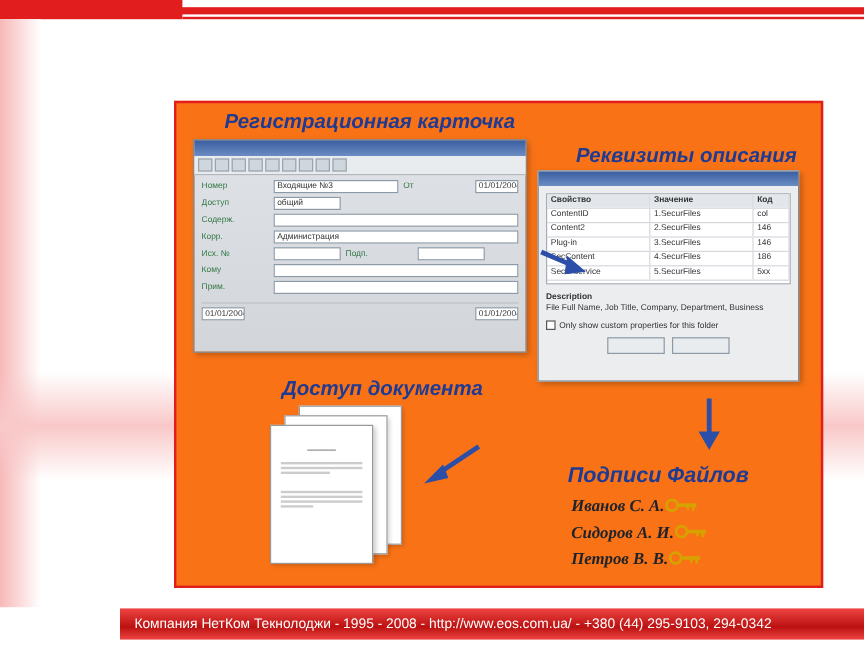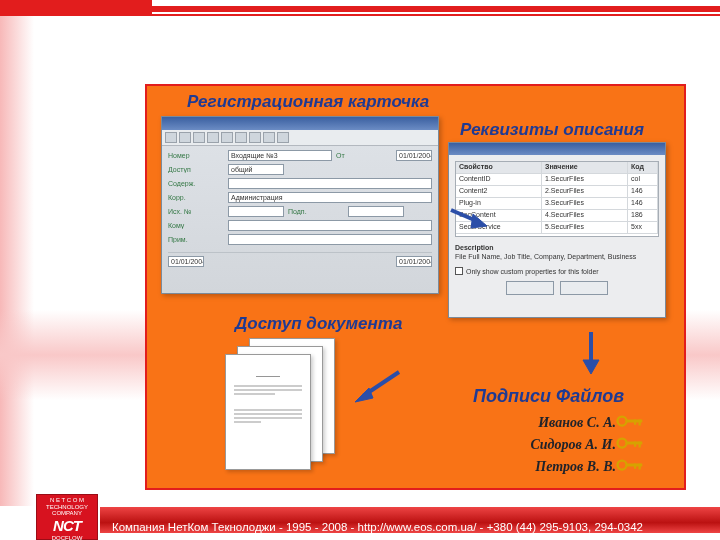--- a/index.html
+++ b/index.html
@@ -78,21 +78,21 @@
 
   
   .seclabel {
     position: absolute;
     font-style: italic;
     font-weight: bold;
     color: #1f3a93;
     font-size: 17px;
   }
   .lab-reg { top: 6px; left: 40px; }
-  .lab-req { top: 34px; right: 40px; text-align: right; }
+  .lab-req { top: 34px; right: 20px; text-align: right; }
   .lab-files { top: 228px; left: 88px; }
   .lab-sign { top: 300px; right: 60px; text-align: center; font-size: 18px; }
 
   
   .regwin {
     position: absolute;
     top: 30px;
     left: 14px;
     width: 278px;
     height: 178px;
@@ -194,21 +194,21 @@
   .doc .line { height: 2px; background: #ccc; margin: 2px 0; }
 
   
   .sigbox {
     position: absolute;
     top: 324px;
     right: 38px;
     width: 170px;
     font-size: 14px;
   }
-  .sigrow { display: flex; align-items: center; justify-content: flex-end; margin: 3px 0; }
+  .sigrow { display: flex; align-items: center; justify-content: flex-start; margin: 3px 0; }
   .sigrow .name { font-family: "Comic Sans MS", cursive; font-style: italic; font-weight: bold; color: #20232a; }
   .sigrow .key svg { width: 30px; height: 16px; }
 
   
   .arrow {
     position: absolute;
     stroke: #2b4ea8;
     fill: #2b4ea8;
   }
 
@@ -219,21 +219,21 @@
     height: 42px;
     z-index: 3;
   }
   .footer .bar {
     position: absolute;
     left: 100px; right: 0; top: 9px; height: 26px;
     background: linear-gradient(to bottom, #e44, #b11 60%, #e44);
     color: #fff;
     font-size: 11.5px;
     display: flex;
-    align-items: flex-end;
+    align-items: center;
     padding-left: 12px;
     border-radius: 0;
   }
   .footer .logo {
     position: absolute;
     left: 36px; top: -4px;
     width: 62px; height: 46px;
     background: #d7121f;
     border: 1px solid #9a0c16;
     color: #fff;
@@ -425,18 +425,13 @@
           </svg></span>
     </div>
   </div>
 
 </div>
 
 <div class="footer">
   <div class="bar">
     <span>Компания НетКом Текнолоджи - 1995 - 2008 - http://www.eos.com.ua/ - +380 (44) 295-9103, 294-0342</span>
   </div>
-  <div class="logo">
-    <div>N E T C O M  TECHNOLOGY  COMPANY</div>
-    <div class="big">NCT</div>
-    <div>DOCFLOW SYSTEMS</div>
-  </div>
 </div>
 
 </body></html>

